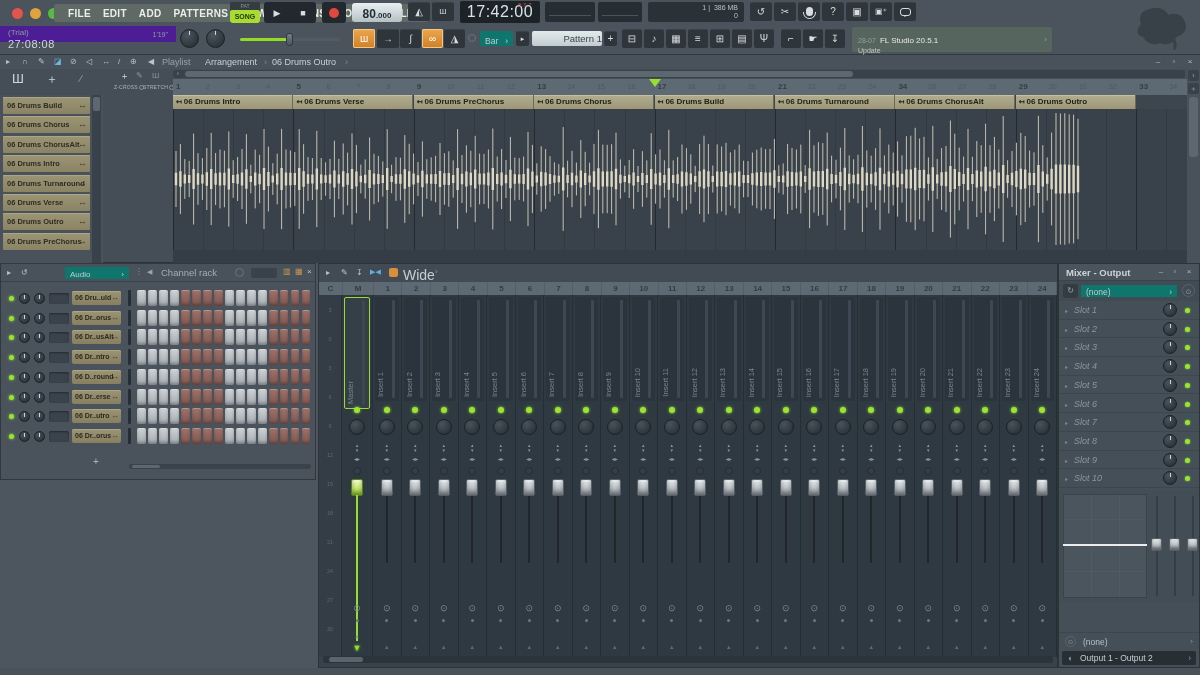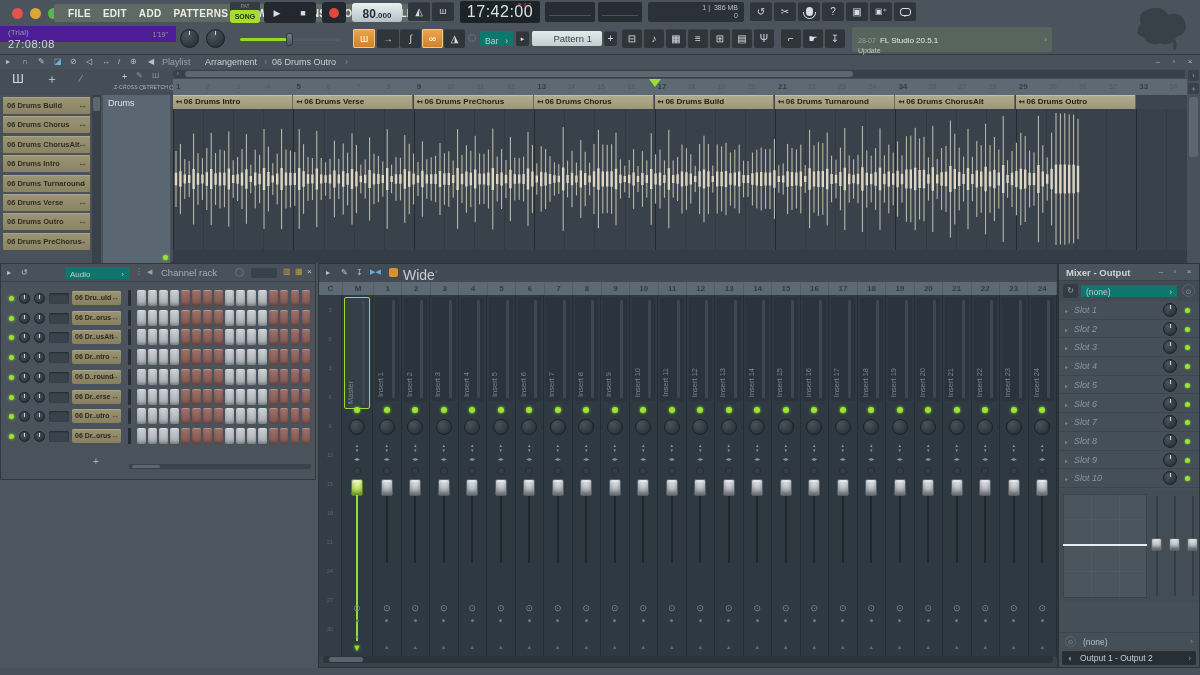--- a/index.html
+++ b/index.html
@@ -36,21 +36,21 @@
   #trialbox{position:absolute;left:0;top:26px;width:176px;height:16px;background:#4c1d95;color:#cfd6db}
   #trialbox .t1{position:absolute;left:8px;top:2px;font-size:8px;color:#8f9aa2}
   #trialbox .t2{position:absolute;left:8px;top:12px;font-size:11px;letter-spacing:.5px}
   #trialbox .t3{position:absolute;right:8px;bottom:4px;font-size:7px;color:#8f9aa2}
   .knob{border-radius:50%;background:radial-gradient(circle at 36% 30%,#4a555e,#23292f);border:1px solid #1b2126;position:absolute}
   .knob:after{content:"";position:absolute;left:50%;top:1px;width:1px;height:4px;background:#cfd6db;margin-left:-.5px}
   #slider{position:absolute;left:240px;top:38px;width:100px;height:3px;background:#525b62;border-radius:2px}
   #slider .fill{position:absolute;left:0;top:0;height:3px;width:50px;background:#93dc23;border-radius:2px}
   #slider .thumb{position:absolute;left:46px;top:-5px;width:7px;height:13px;background:linear-gradient(#77818a,#4a545c);border-radius:3px;border:1px solid #30383f}
   .drop{position:absolute;background:#0f766e;border-radius:0;color:#c3cbd1;font-size:8.5px;display:flex;align-items:flex-end;padding:0 5px;justify-content:space-between}
-  #patternsel{position:absolute;left:513px;top:31px;width:70px;height:15px;background:linear-gradient(#e3eaec,#c2cdd0);border-radius:2px;color:#39474f;font-size:9.5px;display:flex;align-items:center;justify-content:flex-end;padding-right:10px}
+  #patternsel{position:absolute;left:513px;top:31px;width:70px;height:15px;background:linear-gradient(#e3eaec,#c2cdd0);border-radius:2px;color:#39474f;font-size:9.5px;display:flex;align-items:center;justify-content:flex-end;}
   #newsbox{position:absolute;left:830px;top:27px;width:205px;height:25px;background:#57655f;border-radius:2px;color:#e6ebe7;padding:2px 6px}
   #newsbox .d{font-size:7px;color:#97a29b;margin-right:4px}
   #newsbox .t{font-size:8px}
   #newsbox .u{font-size:7px;color:#c2cbc5;display:block}
   #newsbox .a{position:absolute;right:5px;top:8px;color:#9aa59e;font-size:8px}
   
   #playlist{position:absolute;left:0;top:55px;width:1200px;height:208px;background:#454e56;border-bottom:1px solid #2c3339}
   #pl-title{position:absolute;left:0;top:0;width:1200px;height:14px;background:#49525a}
   #pl-title .ti{font-size:8px;color:#b9c3ca;position:absolute;top:2px}
   .wctl{position:absolute;top:2px;font-size:8px;color:#aeb8bf;width:12px;text-align:center}
@@ -336,24 +336,20 @@
         <div class="clip" style="left: 722.4px; width: 119.8px;"><span style="font-size: 7px;">↤ </span><span>06 Drums ChorusAlt</span></div>
         <div class="clip" style="left: 842.8px; width: 119.8px;"><span style="font-size: 7px;">↤ </span><span>06 Drums Outro</span></div>
       </div>
     <div id="lane">
       <svg id="wave" width="1014" height="141">
           <path d="M3.0 42.0V98.0M7.4 34.9V105.1M11.8 50.1V89.9M16.2 51.9V88.1M20.6 24.5V115.5M25.0 44.2V95.8M29.4 49.1V90.9M33.8 39.0V101.0M38.2 23.9V116.1M42.6 44.0V96.0M47.0 40.6V99.4M51.4 41.7V98.3M55.8 22.4V117.6M60.2 51.2V88.8M64.6 48.0V92.0M69.0 40.0V100.0M73.4 25.2V114.8M77.8 55.7V84.3M82.2 40.6V99.4M86.6 45.8V94.2M91.0 19.9V120.1M95.4 37.6V102.4M99.8 54.1V85.9M104.2 44.7V95.3M108.6 19.8V120.2M113.0 40.5V99.5M117.4 41.5V98.5M121.8 43.1V96.9M126.2 20.1V119.9M130.6 35.2V104.8M135.0 48.1V91.9M139.4 49.0V91.0M143.8 21.9V118.1M148.2 49.0V91.0M152.6 53.3V86.7M157.0 49.9V90.1M161.4 31.7V108.3M165.8 49.9V90.1M170.2 34.5V105.5M174.6 43.6V96.4M179.0 24.5V115.5M183.4 35.9V104.1M187.8 55.6V84.4M192.2 50.4V89.6M196.6 28.5V111.5M201.0 44.8V95.2M205.4 46.9V93.1M209.8 52.4V87.6M214.2 20.2V119.8M218.6 55.7V84.3M223.0 48.2V91.8M227.4 48.7V91.3M231.8 26.1V113.9M236.2 34.8V105.2M240.6 44.6V95.4M245.0 53.0V87.0M249.4 32.3V107.7M253.8 50.2V89.8M258.2 48.3V91.7M262.6 46.8V93.2M267.0 34.0V106.0M271.4 44.2V95.8M275.8 42.3V97.7M280.2 51.4V88.6M284.6 20.2V119.8M289.0 46.0V94.0M293.4 36.3V103.7M297.8 41.8V98.2M302.2 26.8V113.2M306.6 44.6V95.4M311.0 44.9V95.1M315.4 40.5V99.5M319.8 19.5V120.5M324.2 47.5V92.5M328.6 40.0V100.0M333.0 51.0V89.0M337.4 27.9V112.1M341.8 48.6V91.4M346.2 49.1V90.9M350.6 47.6V92.4M355.0 22.9V117.1M359.4 35.9V104.1M363.8 54.3V85.7M368.2 37.3V102.7M372.6 40.1V99.9M377.0 47.2V92.8M381.4 53.3V86.7M385.8 55.1V84.9M390.2 18.1V121.9M394.6 51.7V88.3M399.0 41.8V98.2M403.4 53.5V86.5M407.8 31.0V109.0M412.2 42.8V97.2M416.6 53.7V86.3M421.0 34.9V105.1M425.4 20.8V119.2M429.8 35.6V104.4M434.2 35.8V104.2M438.6 35.2V104.8M443.0 23.7V116.3M447.4 50.4V89.6M451.8 56.7V83.3M456.2 51.0V89.0M460.6 40.2V99.8M465.0 57.0V83.0M469.4 42.2V97.8M473.8 51.4V88.6M478.2 24.2V115.8M482.6 45.3V94.7M487.0 40.5V99.5M491.4 51.3V88.7M495.8 20.8V119.2M500.2 51.4V88.6M504.6 48.0V92.0M509.0 35.5V104.5M513.4 39.2V100.8M517.8 45.3V94.7M522.2 56.9V83.1M526.6 35.1V104.9M531.0 26.7V113.3M535.4 34.9V105.1M539.8 56.5V83.5M544.2 35.4V104.6M548.6 37.5V102.5M553.0 33.8V106.2M557.4 43.4V96.6M561.8 40.7V99.3M566.2 35.6V104.4M570.6 51.7V88.3M575.0 52.0V88.0M579.4 43.5V96.5M583.8 40.7V99.3M588.2 38.5V101.5M592.6 40.2V99.8M597.0 39.9V100.1M601.4 30.0V110.0M605.8 56.2V83.8M610.2 54.4V85.6M614.6 34.9V105.1M619.0 38.9V101.1M623.4 40.5V99.5M627.8 35.6V104.4M632.2 56.1V83.9M636.6 20.8V119.2M641.0 36.3V103.7M645.4 33.2V106.8M649.8 34.1V105.9M654.2 23.6V116.4M658.6 46.7V93.3M663.0 50.7V89.3M667.4 38.7V101.3M671.8 19.0V121.0M676.2 46.4V93.6M680.6 50.3V89.7M685.0 45.8V94.2M689.4 17.0V123.0M693.8 41.4V98.6M698.2 46.6V93.4M702.6 39.2V100.8M707.0 19.3V120.7M711.4 46.4V93.6M715.8 35.6V104.4M720.2 43.6V96.4M724.6 32.4V107.6M729.0 46.3V93.7M733.4 27.2V112.8M737.8 26.7V113.3M742.2 18.8V121.2M746.6 29.5V110.5M751.0 27.8V112.2M755.4 48.4V91.6M759.8 16.9V123.1M764.2 50.0V90.0M768.6 39.1V100.9M773.0 37.0V103.0M777.4 11.5V128.5M781.8 24.7V115.3M786.2 38.6V101.4M790.6 47.5V92.5M795.0 19.8V120.2M799.4 47.8V92.2M803.8 32.0V108.0M808.2 36.2V103.8M812.6 14.7V125.3M817.0 36.2V103.8M821.4 27.9V112.1M825.8 40.5V99.5M830.2 7.0V133.0M834.6 51.2V88.8M839.0 42.0V98.0M843.4 33.7V106.3M847.8 23.8V116.2M852.2 27.0V113.0M856.6 41.5V98.5M861.0 43.3V96.7M865.4 6.8V133.2M869.8 36.2V103.8M874.2 48.4V91.6M878.6 23.6V116.4M883.0 4.0V136.0M887.4 4.5V135.5M891.8 4.2V135.8M896.2 5.4V134.6M900.6 5.7V134.3M905.0 9.8V130.2" stroke="#ded8c3" stroke-width="1" opacity="0.85"></path>
           <path d="M3.0 63.8V76.2M7.4 62.3V77.7M11.8 65.6V74.4M16.2 66.0V74.0M20.6 60.0V80.0M25.0 64.3V75.7M29.4 65.4V74.6M33.8 63.2V76.8M38.2 59.9V80.1M42.6 64.3V75.7M47.0 63.5V76.5M51.4 63.8V76.2M55.8 59.5V80.5M60.2 65.9V74.1M64.6 65.2V74.8M69.0 63.4V76.6M73.4 60.2V79.8M77.8 66.9V73.1M82.2 63.5V76.5M86.6 64.7V75.3M91.0 59.0V81.0M95.4 62.9V77.1M99.8 66.5V73.5M104.2 64.4V75.6M108.6 59.0V81.0M113.0 63.5V76.5M117.4 63.7V76.3M121.8 64.1V75.9M126.2 59.0V81.0M130.6 62.3V77.7M135.0 65.2V74.8M139.4 65.4V74.6M143.8 59.4V80.6M148.2 65.4V74.6M152.6 66.3V73.7M157.0 65.6V74.4M161.4 61.6V78.4M165.8 65.6V74.4M170.2 62.2V77.8M174.6 64.2V75.8M179.0 60.0V80.0M183.4 62.5V77.5M187.8 66.8V73.2M192.2 65.7V74.3M196.6 60.9V79.1M201.0 64.5V75.5M205.4 64.9V75.1M209.8 66.1V73.9M214.2 59.0V81.0M218.6 66.9V73.1M223.0 65.2V74.8M227.4 65.3V74.7M231.8 60.3V79.7M236.2 62.3V77.7M240.6 64.4V75.6M245.0 66.3V73.7M249.4 61.7V78.3M253.8 65.6V74.4M258.2 65.2V74.8M262.6 64.9V75.1M267.0 62.1V77.9M271.4 64.3V75.7M275.8 63.9V76.1M280.2 65.9V74.1M284.6 59.1V80.9M289.0 64.7V75.3M293.4 62.6V77.4M297.8 63.8V76.2M302.2 60.5V79.5M306.6 64.4V75.6M311.0 64.5V75.5M315.4 63.5V76.5M319.8 58.9V81.1M324.2 65.0V75.0M328.6 63.4V76.6M333.0 65.8V74.2M337.4 60.7V79.3M341.8 65.3V74.7M346.2 65.4V74.6M350.6 65.1V74.9M355.0 59.6V80.4M359.4 62.5V77.5M363.8 66.6V73.4M368.2 62.8V77.2M372.6 63.4V76.6M377.0 65.0V75.0M381.4 66.3V73.7M385.8 66.7V73.3M390.2 58.6V81.4M394.6 66.0V74.0M399.0 63.8V76.2M403.4 66.4V73.6M407.8 61.4V78.6M412.2 64.0V76.0M416.6 66.4V73.6M421.0 62.3V77.7M425.4 59.2V80.8M429.8 62.4V77.6M434.2 62.5V77.5M438.6 62.3V77.7M443.0 59.8V80.2M447.4 65.7V74.3M451.8 67.1V72.9M456.2 65.8V74.2M460.6 63.4V76.6M465.0 67.1V72.9M469.4 63.9V76.1M473.8 65.9V74.1M478.2 59.9V80.1M482.6 64.6V75.4M487.0 63.5V76.5M491.4 65.9V74.1M495.8 59.2V80.8M500.2 65.9V74.1M504.6 65.2V74.8M509.0 62.4V77.6M513.4 63.2V76.8M517.8 64.6V75.4M522.2 67.1V72.9M526.6 62.3V77.7M531.0 60.5V79.5M535.4 62.3V77.7M539.8 67.0V73.0M544.2 62.4V77.6M548.6 62.8V77.2M553.0 62.0V78.0M557.4 64.2V75.8M561.8 63.6V76.4M566.2 62.4V77.6M570.6 66.0V74.0M575.0 66.0V74.0M579.4 64.2V75.8M583.8 63.6V76.4M588.2 63.1V76.9M592.6 63.4V76.6M597.0 63.4V76.6M601.4 61.2V78.8M605.8 67.0V73.0M610.2 66.6V73.4M614.6 62.3V77.7M619.0 63.1V76.9M623.4 63.5V76.5M627.8 62.4V77.6M632.2 66.9V73.1M636.6 59.2V80.8M641.0 62.6V77.4M645.4 61.9V78.1M649.8 62.1V77.9M654.2 59.8V80.2M658.6 64.9V75.1M663.0 65.7V74.3M667.4 63.1V76.9M671.8 58.8V81.2M676.2 64.8V75.2M680.6 65.7V74.3M685.0 64.7V75.3M689.4 58.3V81.7M693.8 63.7V76.3M698.2 64.8V75.2M702.6 63.2V76.8M707.0 58.8V81.2M711.4 64.8V75.2M715.8 62.4V77.6M720.2 64.2V75.8M724.6 61.7V78.3M729.0 64.8V75.2M733.4 60.6V79.4M737.8 60.5V79.5M742.2 58.7V81.3M746.6 61.1V78.9M751.0 60.7V79.3M755.4 65.3V74.7M759.8 58.3V81.7M764.2 65.6V74.4M768.6 63.2V76.8M773.0 62.7V77.3M777.4 57.1V82.9M781.8 60.0V80.0M786.2 63.1V76.9M790.6 65.0V75.0M795.0 59.0V81.0M799.4 65.1V74.9M803.8 61.6V78.4M808.2 62.6V77.4M812.6 57.8V82.2M817.0 62.6V77.4M821.4 60.7V79.3M825.8 63.5V76.5M830.2 56.1V83.9M834.6 65.9V74.1M839.0 63.8V76.2M843.4 62.0V78.0M847.8 59.8V80.2M852.2 60.6V79.4M856.6 63.7V76.3M861.0 64.1V75.9M865.4 56.1V83.9M869.8 62.6V77.4M874.2 65.2V74.8M878.6 59.8V80.2M883.0 55.5V84.5M887.4 55.6V84.4M891.8 55.5V84.5M896.2 55.8V84.2M900.6 55.8V84.2M905.0 56.8V83.2" stroke="#ded8c3" stroke-width="2.4"></path>
         </svg>
     </div>
     <div id="belowlane"></div>
-    <div id="headcol">
-      <span class="nm">Drums</span>
-      <span style="position:absolute;left:60px;bottom:3px;width:5px;height:5px;border-radius:50%;background:#97e431;box-shadow:0 0 3px #97e431"></span>
-    </div>
     <div id="srccol">
         <div class="srcbtn" style="top: 2px;">06 Drums Build<i>↔</i></div>
         <div class="srcbtn" style="top: 21.4px;">06 Drums Chorus<i>↔</i></div>
         <div class="srcbtn" style="top: 40.8px;">06 Drums ChorusAlt<i>↔</i></div>
         <div class="srcbtn" style="top: 60.2px;">06 Drums Intro<i>↔</i></div>
         <div class="srcbtn" style="top: 79.6px;">06 Drums Turnaround<i>↔</i></div>
         <div class="srcbtn" style="top: 99px;">06 Drums Verse<i>↔</i></div>
         <div class="srcbtn" style="top: 118.4px;">06 Drums Outro<i>↔</i></div>
         <div class="srcbtn" style="top: 137.8px;">06 Drums PreChorus<i>↔</i></div>
       </div>

